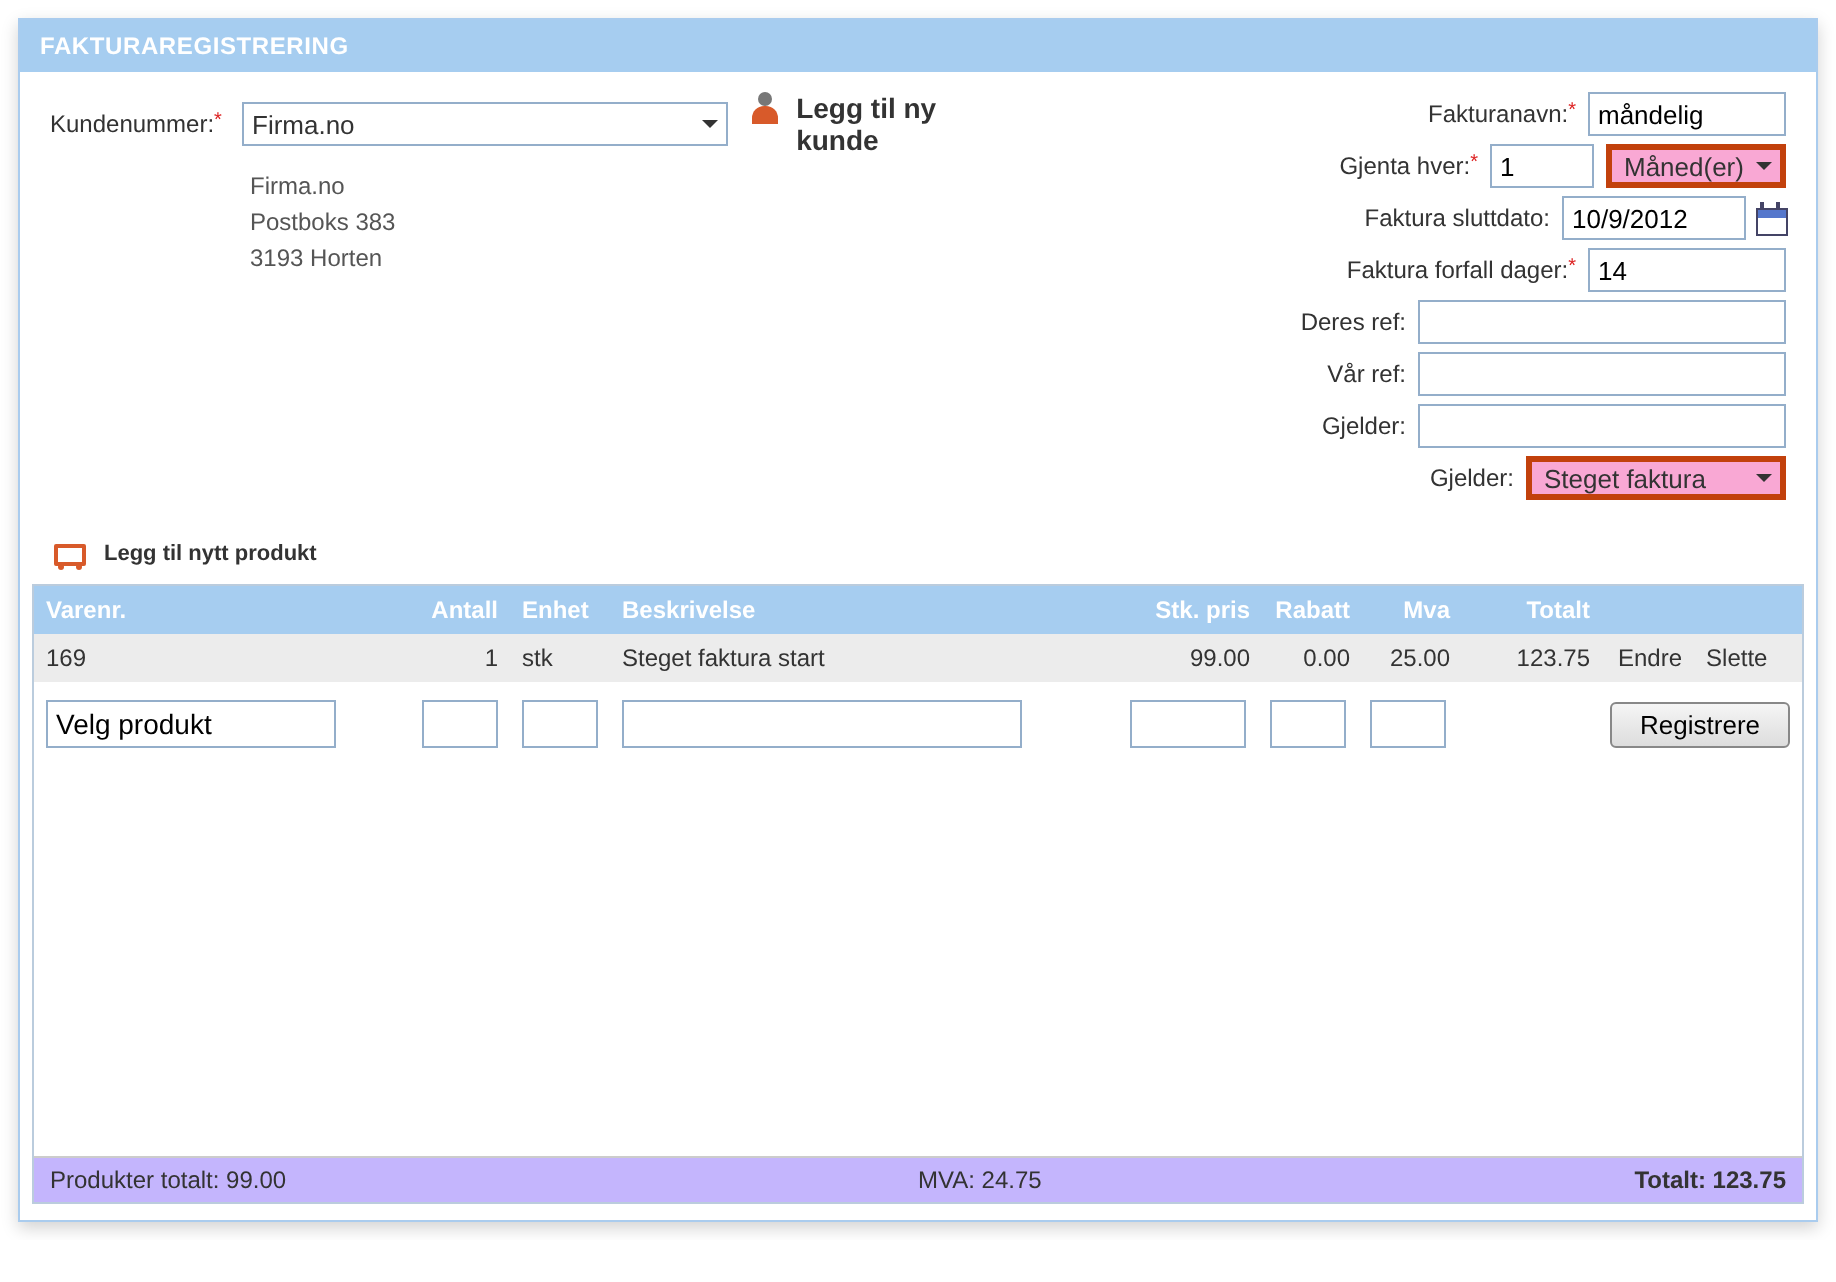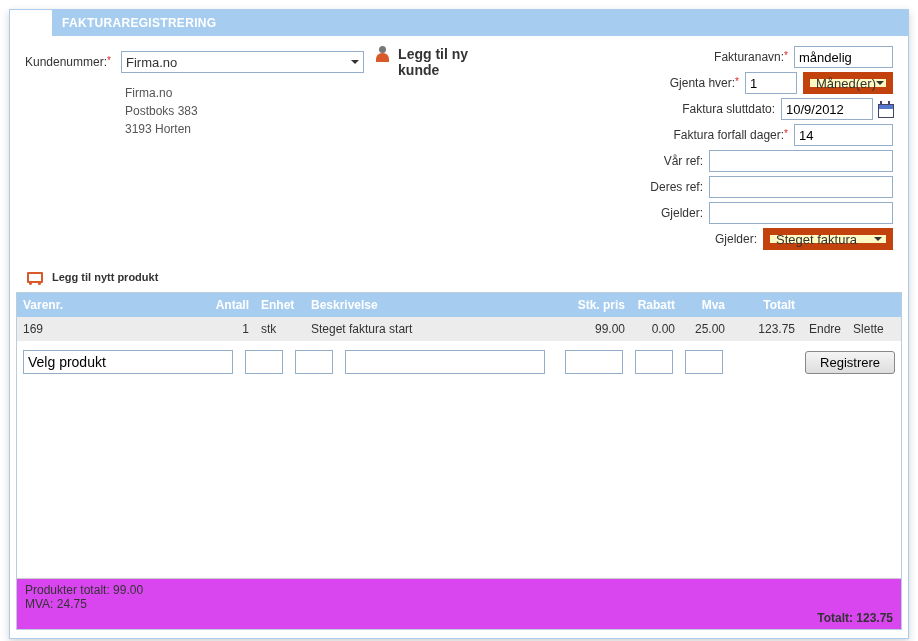--- a/index.html
+++ b/index.html
@@ -20,21 +20,20 @@
       background: #fff;
       box-shadow: 0 3px 8px rgba(0,0,0,0.18);
     }
     .panel-header {
       background: #a6cdf0;
       color: #fff;
       font-weight: bold;
       font-size: 12px;
       padding: 6px 10px;
       letter-spacing: 0.3px;
-      margin-left: 42px;
     }
     .main-form {
       display: flex;
       padding: 10px 15px 8px 15px;
       gap: 20px;
     }
     .left-col {
       flex: 1;
     }
     .right-col {
@@ -114,24 +113,24 @@
       width: 13px; height: 9px;
       background: #d85a2a;
       border-radius: 6px 6px 0 0;
     }
     .right-col input[type=text] { width: 99px; }
     .right-col .wide input[type=text] { width: 184px; }
     .combo-sm {
       display: inline-flex;
       align-items: center;
       justify-content: space-between;
-      border: 7px solid #c2410c;
+      border: 3px solid #c2410c;
       padding: 2px 4px 2px 6px;
       height: 22px;
-      background: #fef9c3;
+      background: #f9a8d4;
       font-size: 13px;
       cursor: pointer;
     }
     .unit-combo { width: 90px; margin-left: 6px; }
     .proj-combo { width: 130px; }
     .cal-icn {
       display: inline-block;
       width: 16px; height: 16px;
       margin-left: 4px;
       position: relative;
@@ -195,38 +194,37 @@
     .c-pris   { flex: 0 0 70px; text-align:right; }
     .c-rabatt { flex: 0 0 50px; text-align:right; }
     .c-mva    { flex: 0 0 50px; text-align:right; }
     .c-total  { flex: 0 0 70px; text-align:right; }
     .c-act    { flex: 0 0 100px; }
     .grid-row { display:flex; background:#ececec; }
     .grid-row .act { color:#333; text-align:left; display:flex; gap:12px; padding-left:8px; }
     .grid-new { display:flex; align-items:center; padding:4px 0; background:#fff; }
     .grid-new .c { display:flex; align-items:center; }
     .grid-new input { width:100%; min-width:0; height:24px; }
-    .grid-new .c-varenr input { width:210px; font-size:14px; }
+    .grid-new .c-varenr input { width:145px; font-size:14px; }
     .grid-new .c-beskr input { width: 200px; }
     .btn-registrere {
       font-size:13px;
       border:1px solid #888;
       background: linear-gradient(#f5f5f5,#ddd);
       padding:3px 14px;
       border-radius:3px;
       cursor:pointer;
     }
     .grid-body-scroll { height: 195px; background:#fff; }
     .grid-footer {
       display:flex;
       border-top:1px solid #ccc;
-      background:#d946ef;
+      background:#c4b5fd;
       font-size:12px;
       padding:4px 8px;
-      flex-direction:column;
     }
     .gf-left { flex:2; }
     .gf-mid  { flex:1; text-align:left; }
     .gf-right{ flex:1; text-align:right; font-weight:bold; }
     .act span { cursor:pointer; }
   </style>
 </head>
 <body>
 
 <div class="panel">
@@ -273,25 +271,25 @@
         <div class="input-flex">
           <input type="text" style="width: 92px;" value="10/9/2012">
           <span class="cal-icn"></span>
         </div>
       </div>
       <div class="field-row">
         <span class="label"><span>Faktura forfall dager:</span><span class="req">*</span></span>
         <input type="text" value="14" style="">
       </div>
       <div class="field-row wide">
+        <span class="label">Deres ref:</span>
+        <input type="text" value="" style="">
+      </div>
+      <div class="field-row wide">
         <span class="label">Vår ref:</span>
-        <input type="text" value="" style="">
-      </div>
-      <div class="field-row wide">
-        <span class="label">Deres ref:</span>
         <input type="text" value="" style="">
       </div>
       <div class="field-row wide">
         <span class="label">Gjelder:</span>
         <input type="text" value="" style="">
       </div>
       <div class="field-row">
         <span class="label">Gjelder:</span>
         <div class="combo-sm proj-combo">
           <span>Steget faktura</span>

